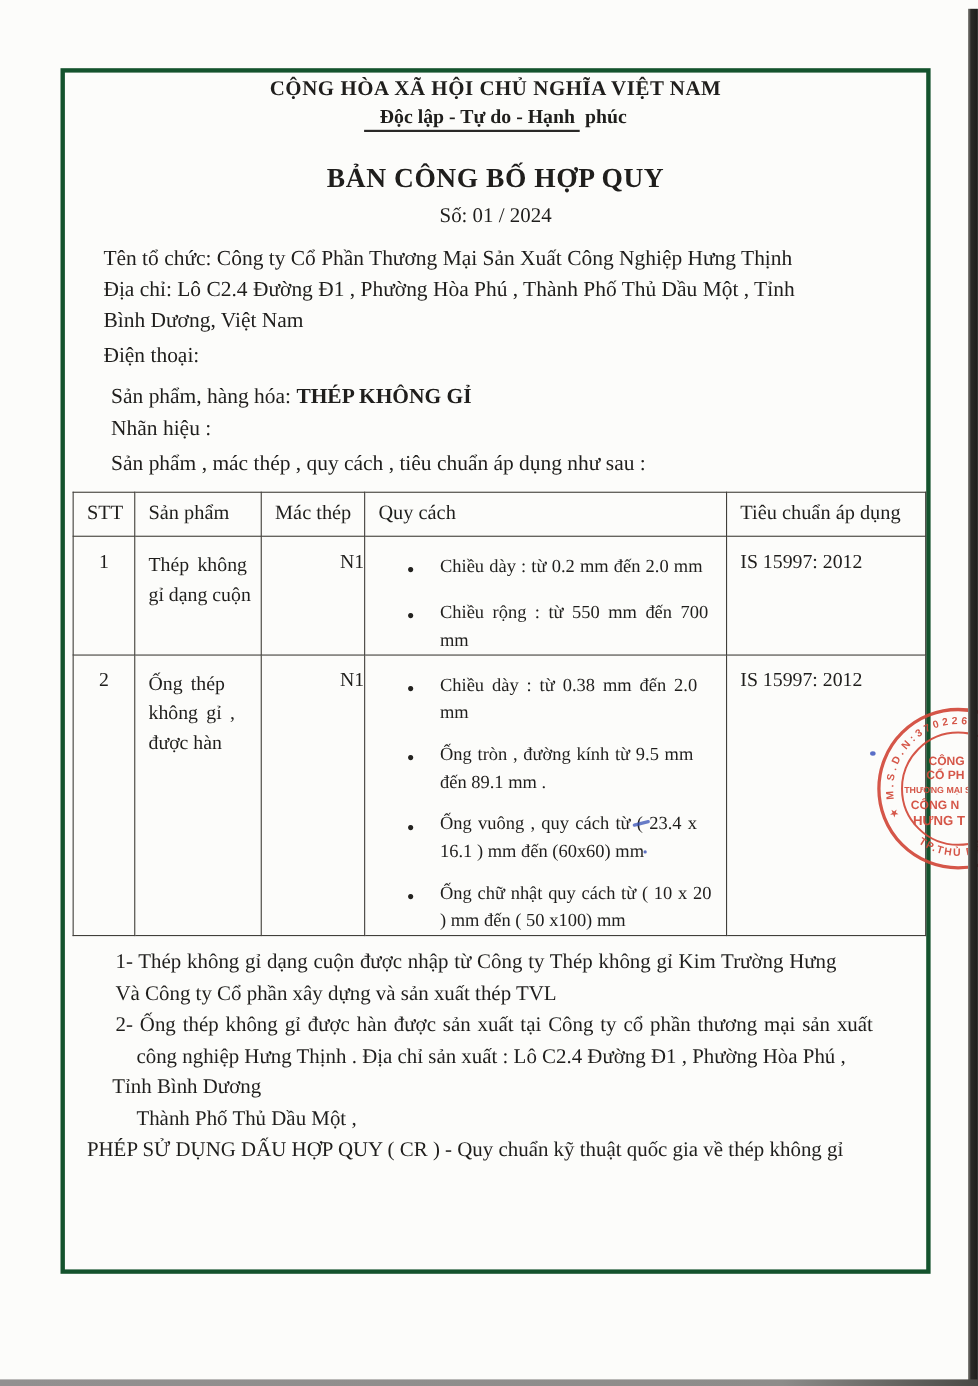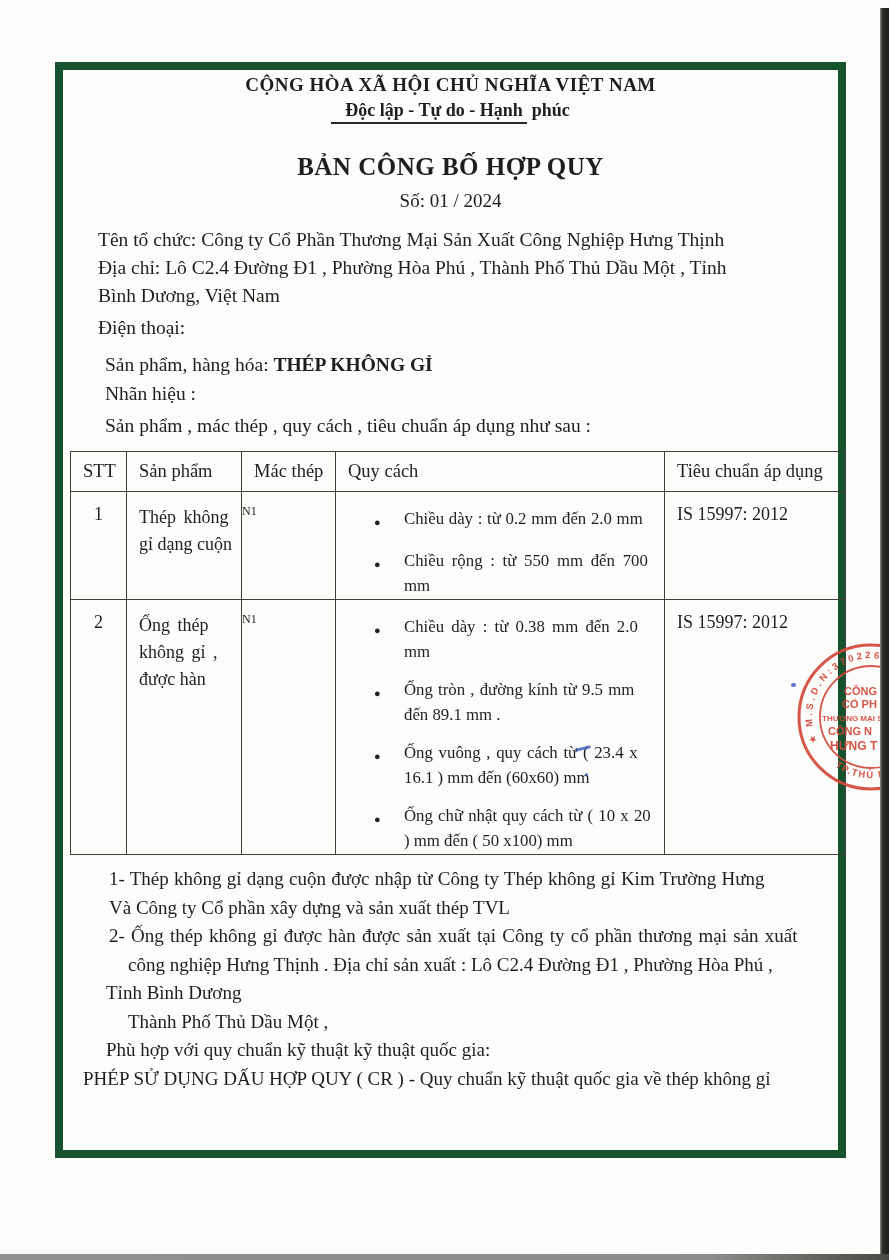--- a/index.html
+++ b/index.html
@@ -7,21 +7,21 @@
   body {
     position:relative; overflow:hidden;
     background:#fcfcfa; color:#1f1e1c;
     font-family:"Liberation Serif","DejaVu Serif",serif;
   }
   .scan { position:absolute; inset:0; }
 
   
   .frame {
     position:absolute; left:55px; top:62px; width:791px; height:1096px;
-    border:8px solid #14532d; background:transparent; z-index:1;
+    border:4px solid #14532d; background:transparent; z-index:1;
   }
 
   
   .header-block { position:absolute; top:4px; left:0; right:0; text-align:center; }
   .national { font-size:19px; font-weight:bold; letter-spacing:.5px; }
   .motto { font-size:18px; font-weight:bold; margin-top:4px; }
   .motto .ul { border-bottom:2.5px solid #2a2927; padding:0 4px 2px 14px; }
   .motto .tail { margin-left:5px; }
   .doc-title { font-size:25px; font-weight:bold; margin-top:32px; letter-spacing:.5px; }
   .doc-number { font-size:19px; margin-top:9px; }
@@ -45,21 +45,21 @@
   table.products col.c3{width:94px;} table.products col.c4{width:329px;}
   table.products col.c5{width:181px;}
   table.products th, table.products td {
     border:1.6px solid #413f3a; vertical-align:top; font-weight:normal;
   }
   table.products th { height:40px; vertical-align:middle; font-size:18.5px; text-align:left; padding:2px 6px 2px 12px; }
   th.th-stt { text-align:center; padding-left:2px; }
   tr.row1 { height:100px; } tr.row2 { height:234px; }
   td.stt { text-align:center; font-size:18px; padding-top:12px; }
   td.sanpham { font-size:18px; padding:12px 8px 0 12px; line-height:27px; }
-  td.macthep { text-align:left; font-size:12px; padding-top:12px; }
+  td.macthep { text-align:right; font-size:18px; padding-top:12px; }
   td.tieuchuan { font-size:18px; padding:12px 6px 0 12px; }
   td.quycach { padding:8px 8px 0 38px; font-size:16.8px; }
   .spec { display:flex; margin-top:12px; line-height:25.5px; }
   .spec:first-child { margin-top:6px; }
   .spec .dot { width:30px; font-size:11px; padding-top:4px; color:#23221f; }
   .spec .lines { flex:1; max-width:255px; }
   .ws05{word-spacing:.5px;} .ws1{word-spacing:1px;} .ws15{word-spacing:1.5px;}
   .ws3{word-spacing:3px;} .ws35{word-spacing:3.5px;}
 
   
@@ -204,21 +204,20 @@
       </tbody>
     </table>
 
     <div class="notes-block">
       <div class="nowrap ws05">1-  Thép không gỉ dạng cuộn được nhập từ Công ty Thép không gỉ Kim Trường Hưng</div>
       <div class="nowrap">Và Công ty Cổ phần xây dựng và sản xuất thép TVL</div>
       <div class="nowrap ws15">2-  Ống thép không gỉ được hàn được sản xuất tại Công ty cổ phần thương mại sản xuất</div>
       <div class="nowrap cont-indent">công nghiệp Hưng Thịnh . Địa chỉ sản xuất : Lô C2.4 Đường Đ1 , Phường Hòa Phú ,</div>
       <div class="nowrap neg3">Tỉnh Bình Dương</div>
       <div class="nowrap cont-indent">Thành Phố Thủ Dầu Một ,</div>
-      <div class="nowrap neg3">Phù hợp với quy chuẩn kỹ thuật kỹ thuật quốc gia:</div>
       <div class="nowrap qcvn2">PHÉP SỬ DỤNG DẤU HỢP QUY ( CR ) -  Quy chuẩn kỹ thuật quốc gia về thép không gỉ</div>
     </div>
 
   </div>
 
   <svg class="stamp" viewBox="0 0 170 170" xmlns="http://www.w3.org/2000/svg">
     <defs>
       <path id="arcTop" d="M 32.4 111.8 A 59 59 0 1 1 142 69.7" fill="none"></path>
       <path id="arcBottom" d="M 47.4 133.1 A 61 61 0 0 0 122.6 133.1" fill="none"></path>
     </defs>

